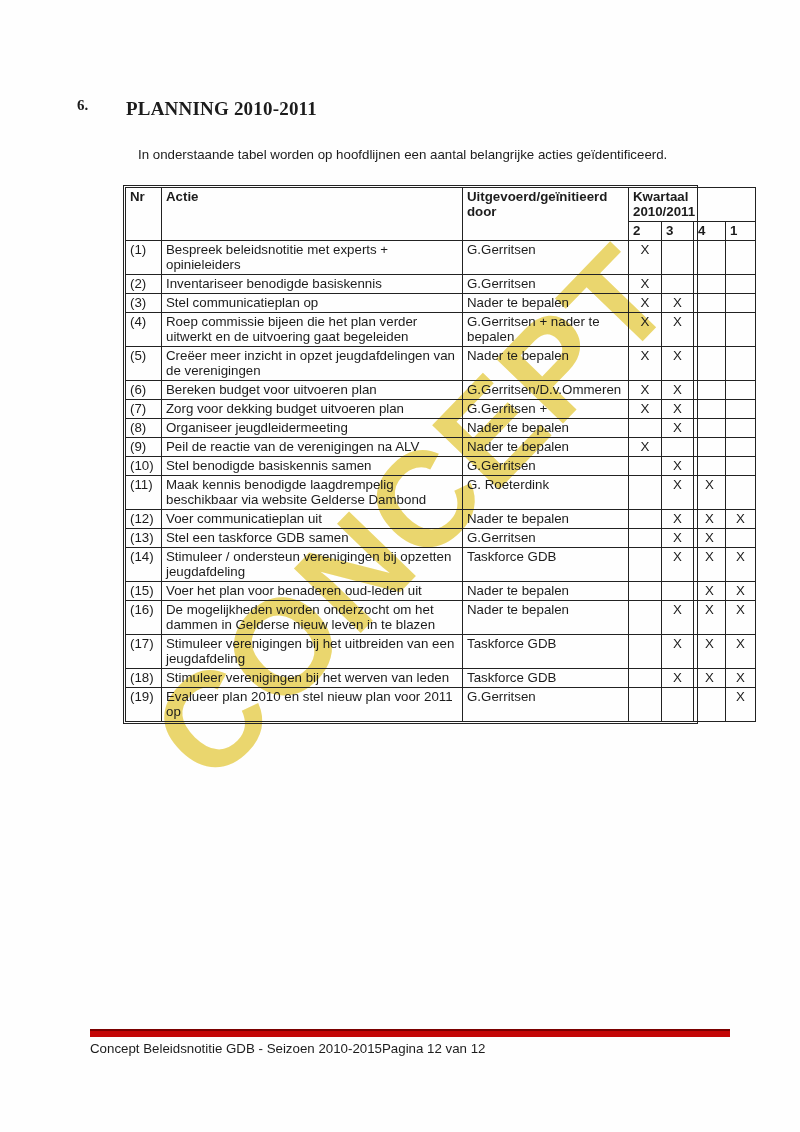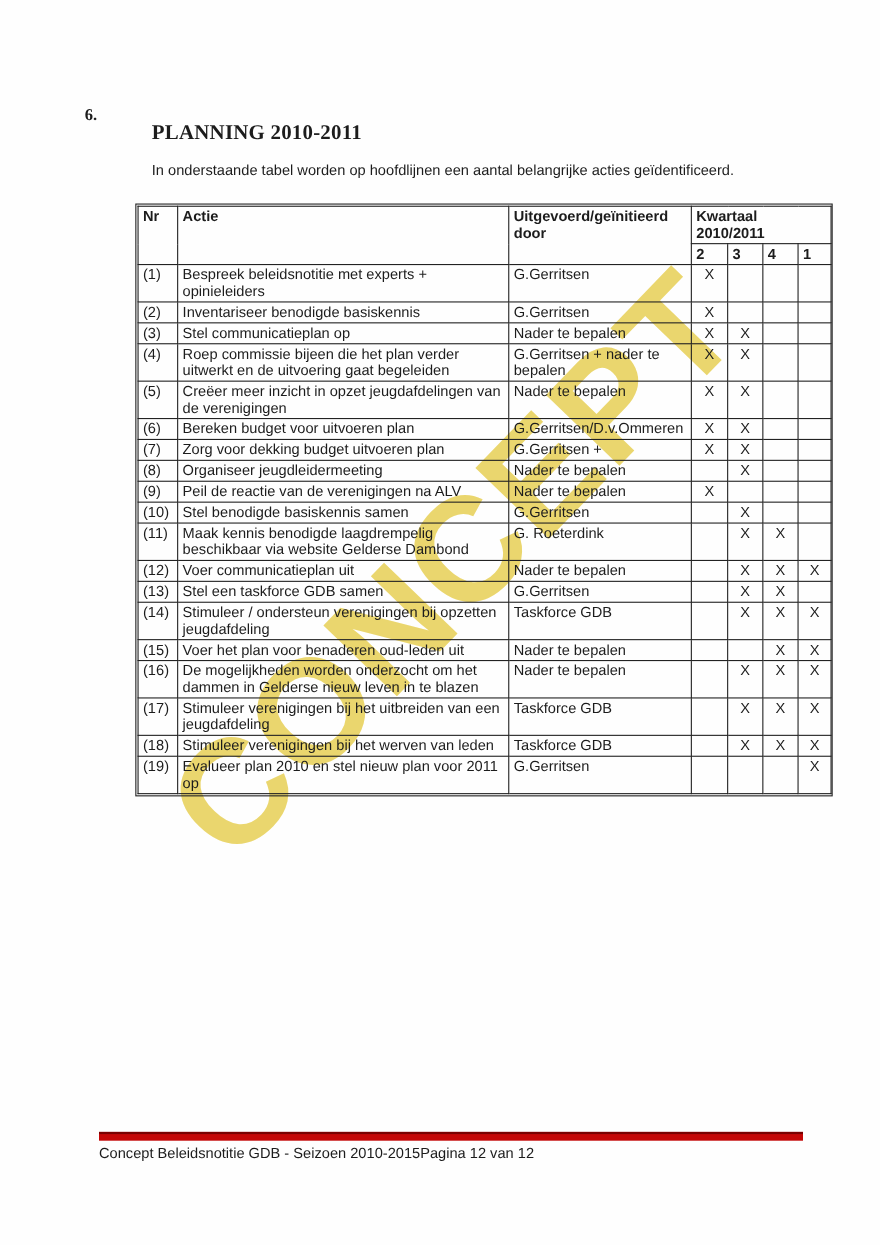--- a/index.html
+++ b/index.html
@@ -39,34 +39,34 @@
 
   
   .heading {
     position: absolute;
     left: 77px; top: 94px;
     display: flex;
     font-family: "Liberation Serif", serif;
     font-weight: bold;
   }
   .heading .section-num { font-size: 15px; width: 45px; padding-top: 3px; }
-  .heading .title { font-size: 19px; margin: 16px; letter-spacing: 0.2px; }
+  .heading .title { font-size: 19px; margin: 4px; letter-spacing: 0.2px; }
 
   .intro {
     position: absolute;
     left: 122px; top: 131px;
     margin: 16px;
     font-size: 13.3px;
   }
 
   
   .table-wrap {
     position: absolute;
     left: 123px; top: 185px;
-    width: 634px;
+    width: 575px;
     border: 1px solid #222;
     padding: 1px;           
     background: transparent;
   }
   table.planning {
     border-collapse: collapse;
     table-layout: fixed;
     width: 100%;
     background: transparent;
   }

